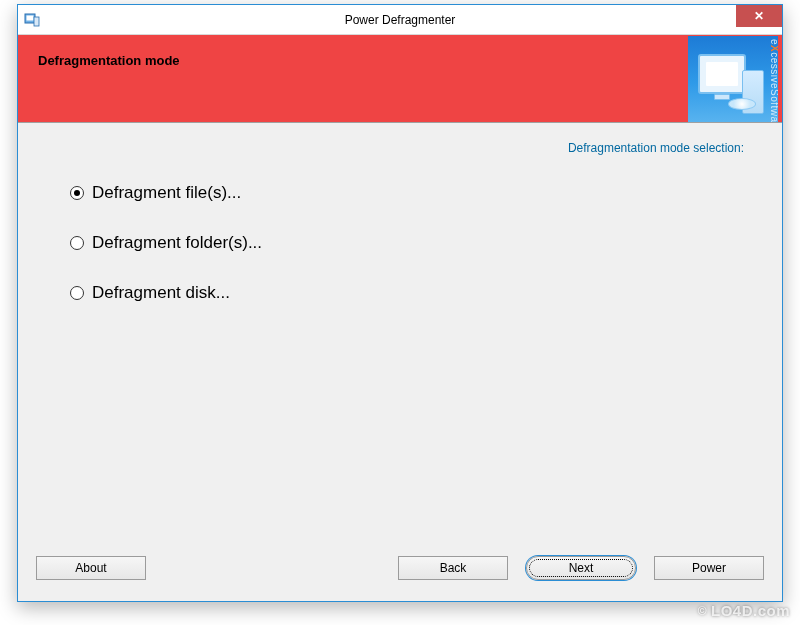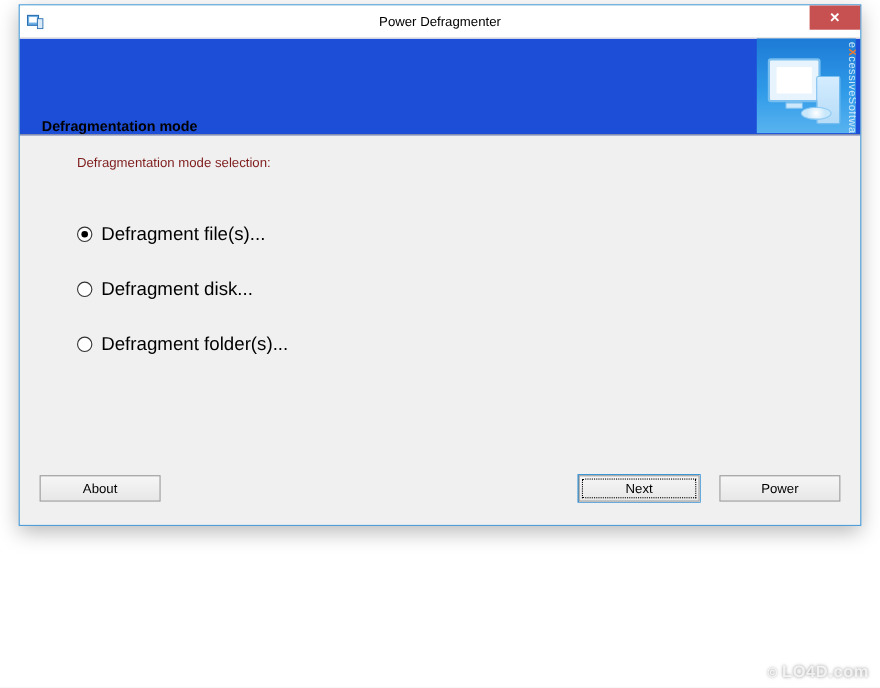--- a/index.html
+++ b/index.html
@@ -11,21 +11,21 @@
       width: 800px;
       height: 625px;
       position: relative;
       overflow: hidden;
     }
     .outer-frame {
       position: absolute;
       left: 17px;
       top: 4px;
       width: 766px;
-      height: 474px;
+      height: 598px;
       border: 1px solid #2a8dd4;
       background: #eee;
       box-shadow: 0 6px 18px rgba(0,0,0,0.28);
     }
     .titlebar {
       height: 30px;
       background: #ffffff;
       display: flex;
       align-items: center;
       position: relative;
@@ -63,23 +63,23 @@
     }
 
     .client {
       background: #f0f0f0;
       height: calc(100% - 30px);
       display: flex;
       flex-direction: column;
     }
 
     .header-band {
-      background: #1d4ed8;
-      display: flex;
-      align-items: flex-end;
+      background: #ef4444;
+      display: flex;
+      align-items: flex-start;
       border-bottom: 1px solid #a0a0a0;
       height: 88px;
     }
     .header-title-wrap {
       padding: 18px 0 0 20px;
       flex: 1;
     }
     .header-title {
       font-weight: 700;
       font-size: 13px;
@@ -152,22 +152,23 @@
       border: 1px solid #8cc9f3;
       border-radius: 50%;
     }
 
     .content-area {
       flex: 1;
       padding: 18px 38px 0 52px;
     }
     .prompt {
       font-size: 12px;
-      margin-bottom: 48px;
-      color: #7f1d1d;
+      margin-bottom: 28px;
+      color: #0369a1;
+      text-align: right;
     }
     .radio-row {
       display: flex;
       align-items: center;
       margin-bottom: 30px;
       cursor: default;
     }
     .radio {
       width: 14px;
       height: 14px;
@@ -211,20 +212,21 @@
       margin-left: 18px;
       display: inline-flex;
       align-items: center;
       justify-content: center;
     }
     .btn:first-child { margin-left: 0; }
     .btn.default {
       outline: 1px dotted #000;
       outline-offset: -4px;
       box-shadow: 0 0 0 1px #2a8dd4;
+      border-radius: 12px;
     }
 
     .watermark {
       position: absolute;
       right: 10px;
       bottom: 6px;
       color: rgba(255,255,255,0.78);
       font-size: 15px;
       font-weight: 600;
       letter-spacing: 0.5px;
@@ -281,32 +283,33 @@
 
     <div class="content-area">
       <div class="prompt">Defragmentation mode selection:</div>
 
       <div class="radio-row">
         <span class="radio selected"></span>
         <span class="radio-label">Defragment file(s)...</span>
       </div>
       <div class="radio-row">
         <span class="radio"></span>
-        <span class="radio-label">Defragment disk...</span>
+        <span class="radio-label">Defragment folder(s)...</span>
       </div>
       <div class="radio-row">
         <span class="radio"></span>
-        <span class="radio-label">Defragment folder(s)...</span>
+        <span class="radio-label">Defragment disk...</span>
       </div>
 
     </div>
 
     <div class="button-bar">
       <button class="btn">About</button>
       <span class="spacer"></span>
+      <button class="btn">Back</button>
       <button class="btn default">Next</button>
       <button class="btn">Power</button>
     </div>
 
   </div>
 </div>
 
 <div class="watermark">
   <span class="copy">©</span>
   <span>LO4D.com</span>

